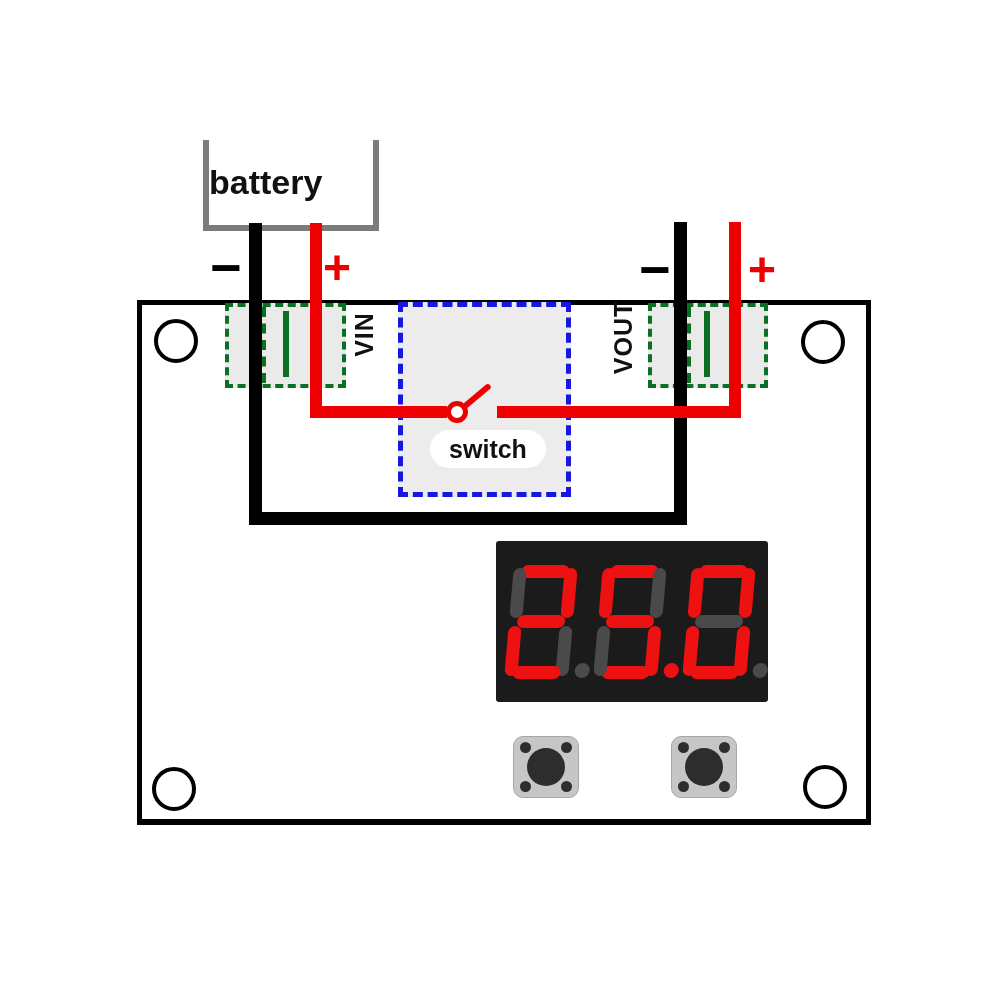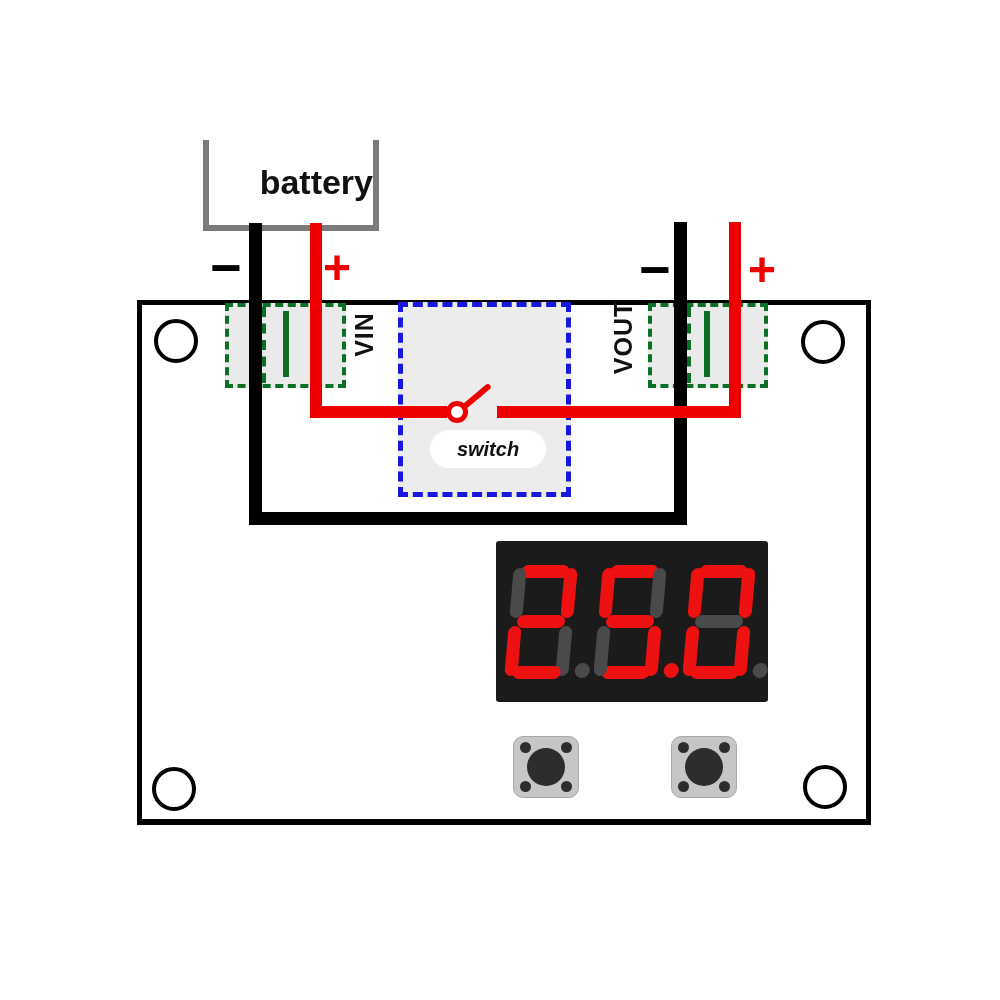--- a/index.html
+++ b/index.html
@@ -5,21 +5,21 @@
   html,body{margin:0;padding:0;background:#fff;}
   #stage{
     position:relative;width:1000px;height:1000px;background:#ffffff;overflow:hidden;
     font-family:"Liberation Sans", sans-serif;
   }
   .abs{position:absolute;}
 
   
   #battery-box{left:203px;top:140px;width:164px;height:85px;
     border:6px solid #7b7b7b;border-top:none;z-index:4;
-    display:flex;align-items:center;justify-content:flex-end;}
+    display:flex;align-items:center;justify-content:flex-start;}
   #battery-box span{font-size:34px;font-weight:bold;color:#111;}
   #output-label{left:560px;top:164px;width:360px;text-align:center;
     font-size:33px;font-weight:bold;color:#111;z-index:4;}
 
   .pol{z-index:6;font-weight:bold;text-align:center;line-height:1;}
   .pol.minus{font-size:54px;color:#000;}
   .pol.plus{font-size:48px;color:#ee0000;}
   #bat-minus{left:204px;top:240px;width:44px;}
   #bat-plus{left:315px;top:244px;width:44px;}
   #out-minus{left:633px;top:242px;width:44px;}
@@ -47,21 +47,21 @@
   .vlabel span{transform:rotate(-90deg);font-size:25px;font-weight:bold;
     color:#111;letter-spacing:1px;white-space:nowrap;}
   #vin-label{left:338px;top:303px;width:52px;height:62px;}
   #vout-label{left:596px;top:300px;width:56px;height:74px;}
 
   
   #switch-box{left:398px;top:302px;width:173px;height:195px;background:#ececec;
     border:5px dashed #1717dd;box-sizing:border-box;z-index:2;}
   #switch-pill{left:430px;top:430px;width:116px;height:38px;background:#fff;
     border-radius:19px;z-index:6;display:flex;align-items:center;justify-content:center;}
-  #switch-pill span{font-size:20px;font-weight:bold;color:#111;font-style:italic;}
+  #switch-pill span{font-size:25px;font-weight:bold;color:#111;}
   #switch-circle{left:446px;top:401px;width:12px;height:12px;border:5px solid #ee0000;
     border-radius:50%;background:#fff;z-index:7;}
   #switch-lever{left:464px;top:404px;width:34px;height:6px;background:#ee0000;
     border-radius:3px;transform:rotate(-40deg);transform-origin:left center;z-index:7;}
 
   
   .wire-neg{background:#000;z-index:5;}
   .wire-pos{background:#ee0000;z-index:5;}
   #neg-v-battery{left:249px;top:223px;width:13px;height:301px;}
   #neg-h-return{left:249px;top:512px;width:438px;height:13px;}

